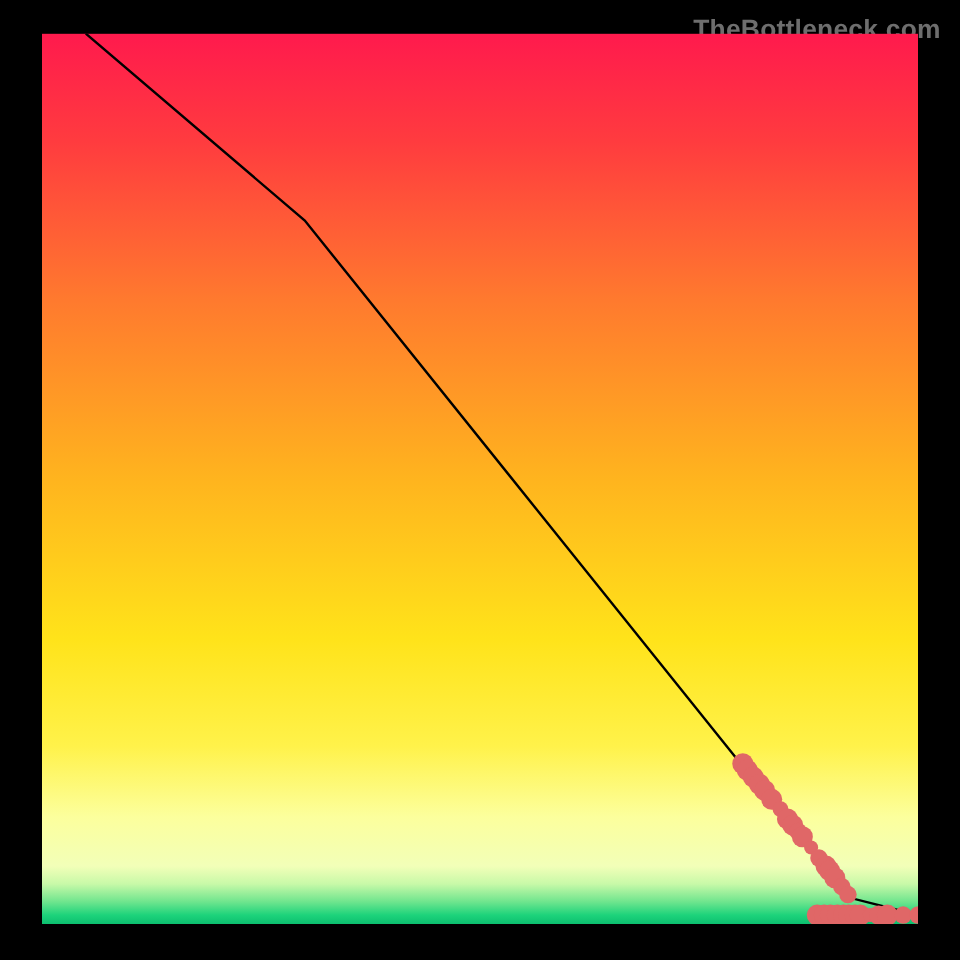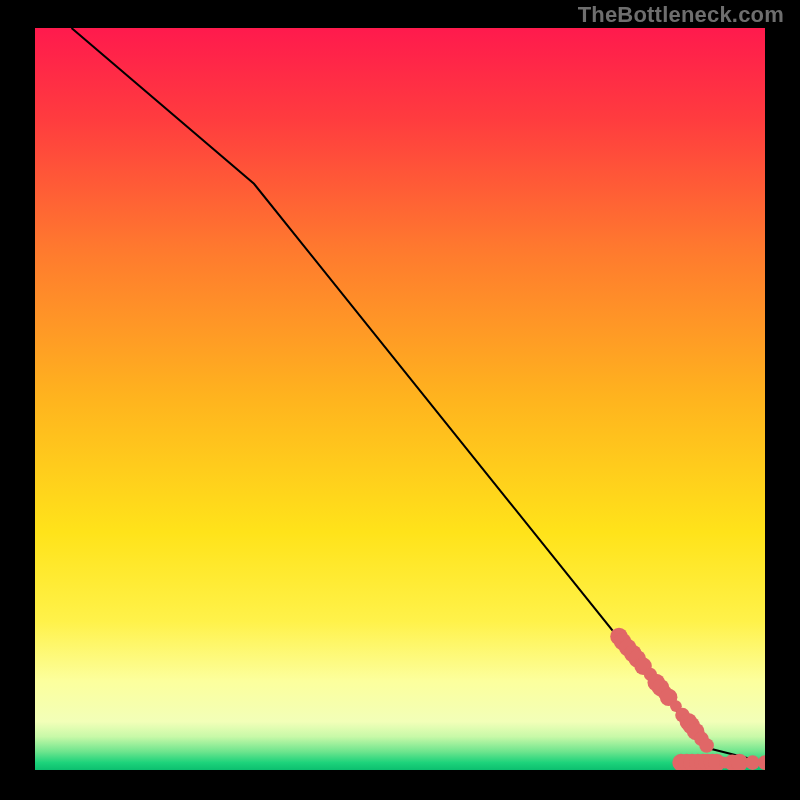--- a/index.html
+++ b/index.html
@@ -14,21 +14,21 @@
   .frame {
     position: absolute;
     left: 0;
     top: 0;
     width: 800px;
     height: 800px;
     background: #000;
   }
   .watermark {
     position: absolute;
-    top: 2px;
+    top: 12px;
     right: 16px;
     color: #6e6e6e;
     font-size: 22px;
     font-weight: 600;
     letter-spacing: 0.2px;
     user-select: none;
   }
   .plot-area {
     position: absolute;
     left: 35px;

